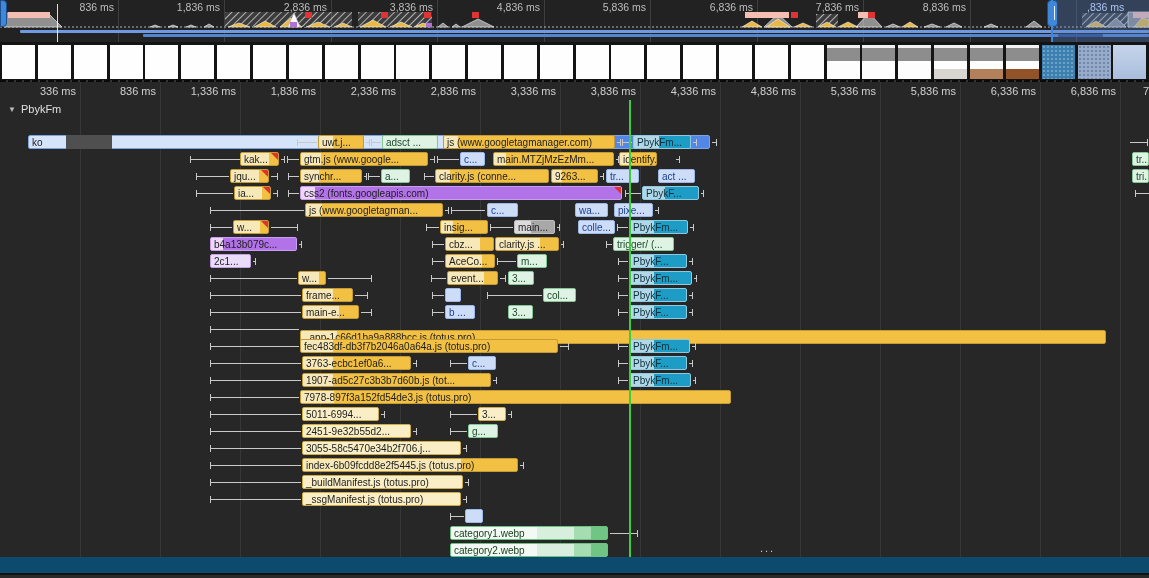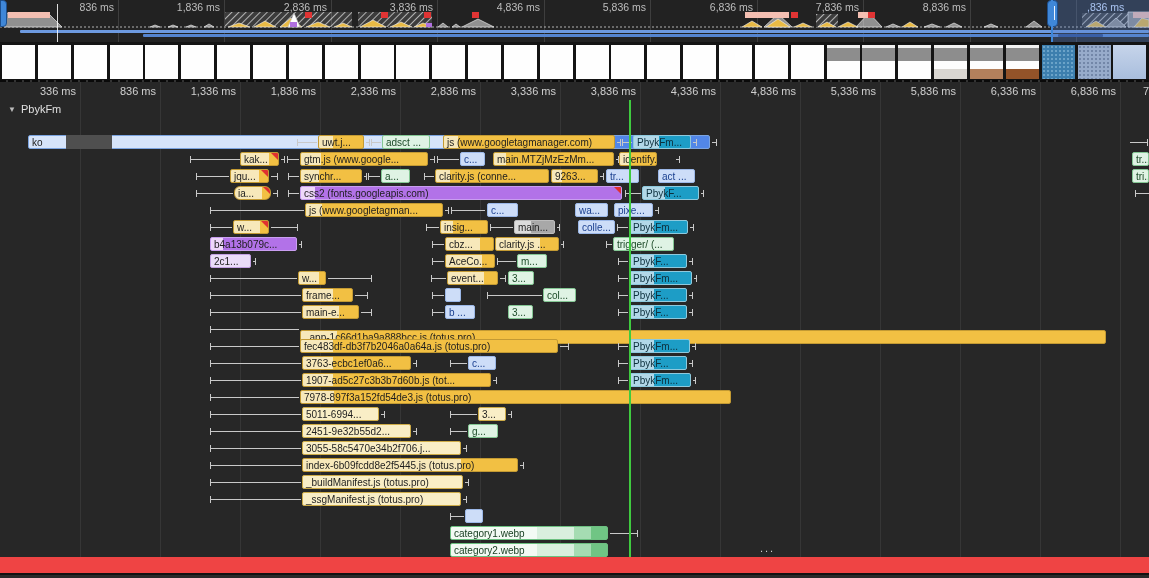--- a/index.html
+++ b/index.html
@@ -1,16 +1,16 @@
 <!DOCTYPE html>
 <html><head>
 <meta charset="utf-8">
 <style>
   html,body{margin:0;padding:0;background:#111;}
-  #app{position:relative;width:1149px;height:578px;background:#ef4444;overflow:hidden;
+  #app{position:relative;width:1149px;height:578px;background:#0c4a6e;overflow:hidden;
        font-family:"Liberation Sans",sans-serif;color:#ddd;}
   
   #overview{position:absolute;left:0;top:0;width:1149px;height:42px;background:#222;}
   .ov-tick{position:absolute;top:0;width:1px;height:42px;background:rgba(255,255,255,.13);}
   .ov-lab{position:absolute;top:1px;font-size:10.5px;color:#bdbdbd;white-space:nowrap;}
   #cpu-svg{position:absolute;left:0;top:10px;}
   .lane{position:absolute;height:3px;border-radius:1px;}
   .pinkbar{position:absolute;top:12px;height:6px;background:#f4bfb2;}
   .redsq{position:absolute;top:12px;width:7px;height:6px;background:#e03434;}
   #nav-line{position:absolute;left:57px;top:4px;width:1px;height:38px;background:rgba(255,255,255,.85);}
@@ -257,21 +257,21 @@
         <div class="whisk wl" style="left: 297px; top: 60px; width: 20px;">
           <div class="tk"></div>
         </div>
         <div class="bar k-js" style="left: 318px; top: 53px; width: 46px; background: linear-gradient(90deg, rgb(247, 232, 186) 0px, rgb(247, 232, 186) 14px, rgb(242, 192, 67) 14px, rgb(242, 192, 67) 100%);"><span>uwt.j...</span></div>
         <div class="whisk wr" style="left: 366px; top: 60px; width: 4px;">
           <div class="tk"></div>
         </div>
         <div class="whisk wl" style="left: 371px; top: 60px; width: 10px;">
           <div class="tk"></div>
         </div>
-        <div class="bar k-imgp" style="left: 382px; top: 53px; width: 48px;"><span>adsct ...</span></div>
+        <div class="bar k-imgp" style="left: 382px; top: 53px; width: 56px;"><span>adsct ...</span></div>
         <div class="bar k-js" style="left: 443px; top: 53px; width: 172px; background: linear-gradient(90deg, rgb(247, 232, 186) 0px, rgb(247, 232, 186) 14px, rgb(242, 192, 67) 14px, rgb(242, 192, 67) 100%);"><span>js (www.googletagmanager.com)</span></div>
         <div class="whisk wr" style="left: 617px; top: 60px; width: 4px;">
           <div class="tk"></div>
         </div>
         <div class="whisk wl" style="left: 622px; top: 60px; width: 10px;">
           <div class="tk"></div>
         </div>
         <div class="bar k-teal" style="left: 633px; top: 53px; width: 58px; background: linear-gradient(90deg, rgb(178, 216, 232) 0px, rgb(178, 216, 232) 25px, rgb(29, 157, 198) 25px, rgb(29, 157, 198) 100%);"><span>PbykFm...</span></div>
         <div class="whisk wr" style="left: 693px; top: 60px; width: 4px;">
           <div class="tk"></div>
@@ -331,21 +331,21 @@
         <div class="bar k-js" style="left: 551px; top: 87px; width: 47px; background: linear-gradient(90deg, rgb(247, 232, 186) 0px, rgb(247, 232, 186) 10px, rgb(242, 192, 67) 10px, rgb(242, 192, 67) 100%);"><span>9263...</span></div>
         <div class="whisk wr" style="left: 600px; top: 94px; width: 4px;">
           <div class="tk"></div>
         </div>
         <div class="bar k-chip" style="left: 606px; top: 87px; width: 33px;"><span>tr...</span></div>
         <div class="bar k-chip" style="left: 658px; top: 87px; width: 37px;"><span>act ...</span></div>
         <div class="bar k-imgp" style="left: 1132px; top: 87px; width: 17px;"><span>tri...</span></div>
         <div class="whisk wl" style="left: 196px; top: 111px; width: 37px;">
           <div class="tk"></div>
         </div>
-        <div class="bar k-js" style="left: 234px; top: 104px; width: 37px; background: linear-gradient(90deg, rgb(247, 232, 186) 0px, rgb(247, 232, 186) 27px, rgb(242, 192, 67) 27px, rgb(242, 192, 67) 100%); border-radius: 6px;"><span>ia...</span><div class="rc"></div></div>
+        <div class="bar k-js" style="left: 234px; top: 104px; width: 37px; background: linear-gradient(90deg, rgb(247, 232, 186) 0px, rgb(247, 232, 186) 27px, rgb(242, 192, 67) 27px, rgb(242, 192, 67) 100%);"><span>ia...</span><div class="rc"></div></div>
         <div class="whisk wr" style="left: 273px; top: 111px; width: 5px;">
           <div class="tk"></div>
         </div>
         <div class="whisk wl" style="left: 288px; top: 111px; width: 11px;">
           <div class="tk"></div>
         </div>
         <div class="bar k-css" style="left: 300px; top: 104px; width: 322px; background: linear-gradient(90deg, rgb(238, 215, 250) 0px, rgb(238, 215, 250) 14px, rgb(178, 114, 232) 14px, rgb(178, 114, 232) 100%);"><span>css2 (fonts.googleapis.com)</span><div class="rc"></div></div>
         <div class="whisk wl" style="left: 625px; top: 111px; width: 16px;">
           <div class="tk"></div>
         </div>

